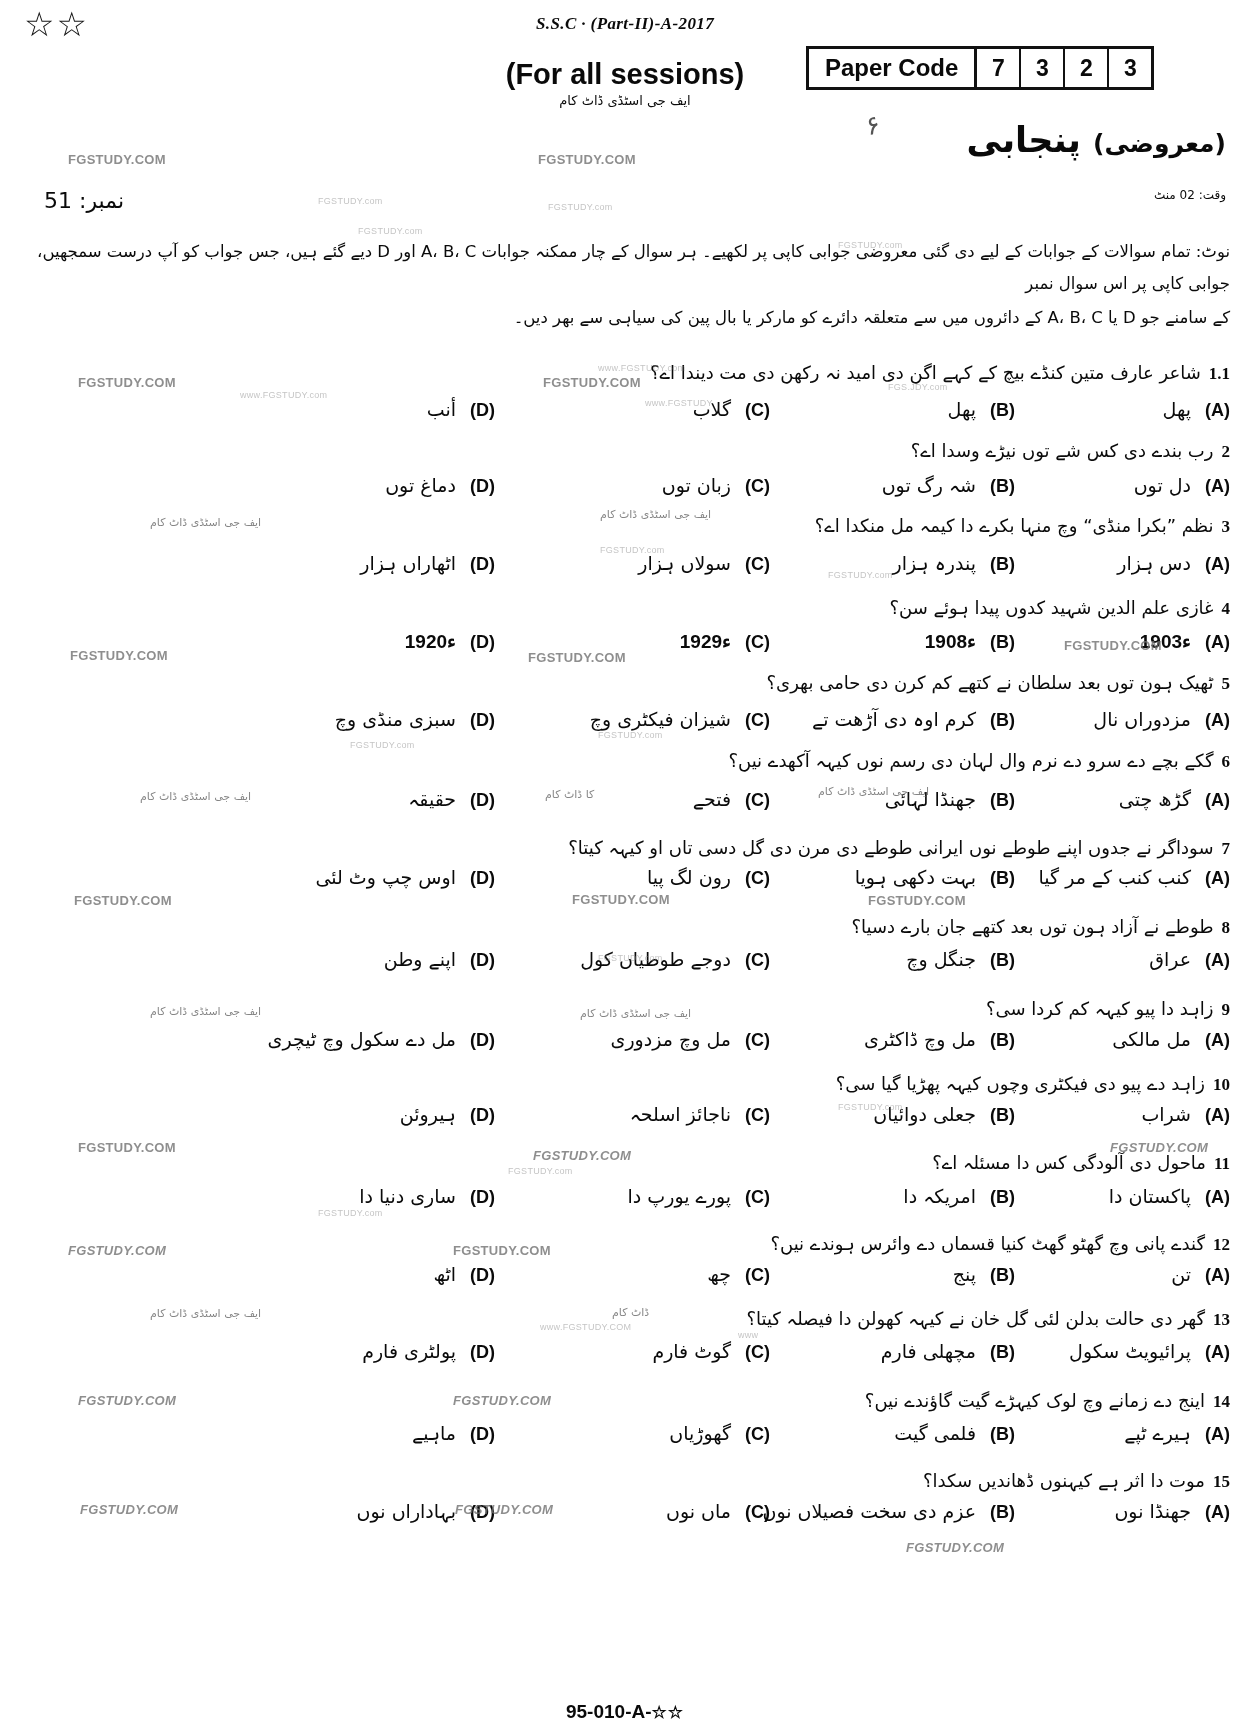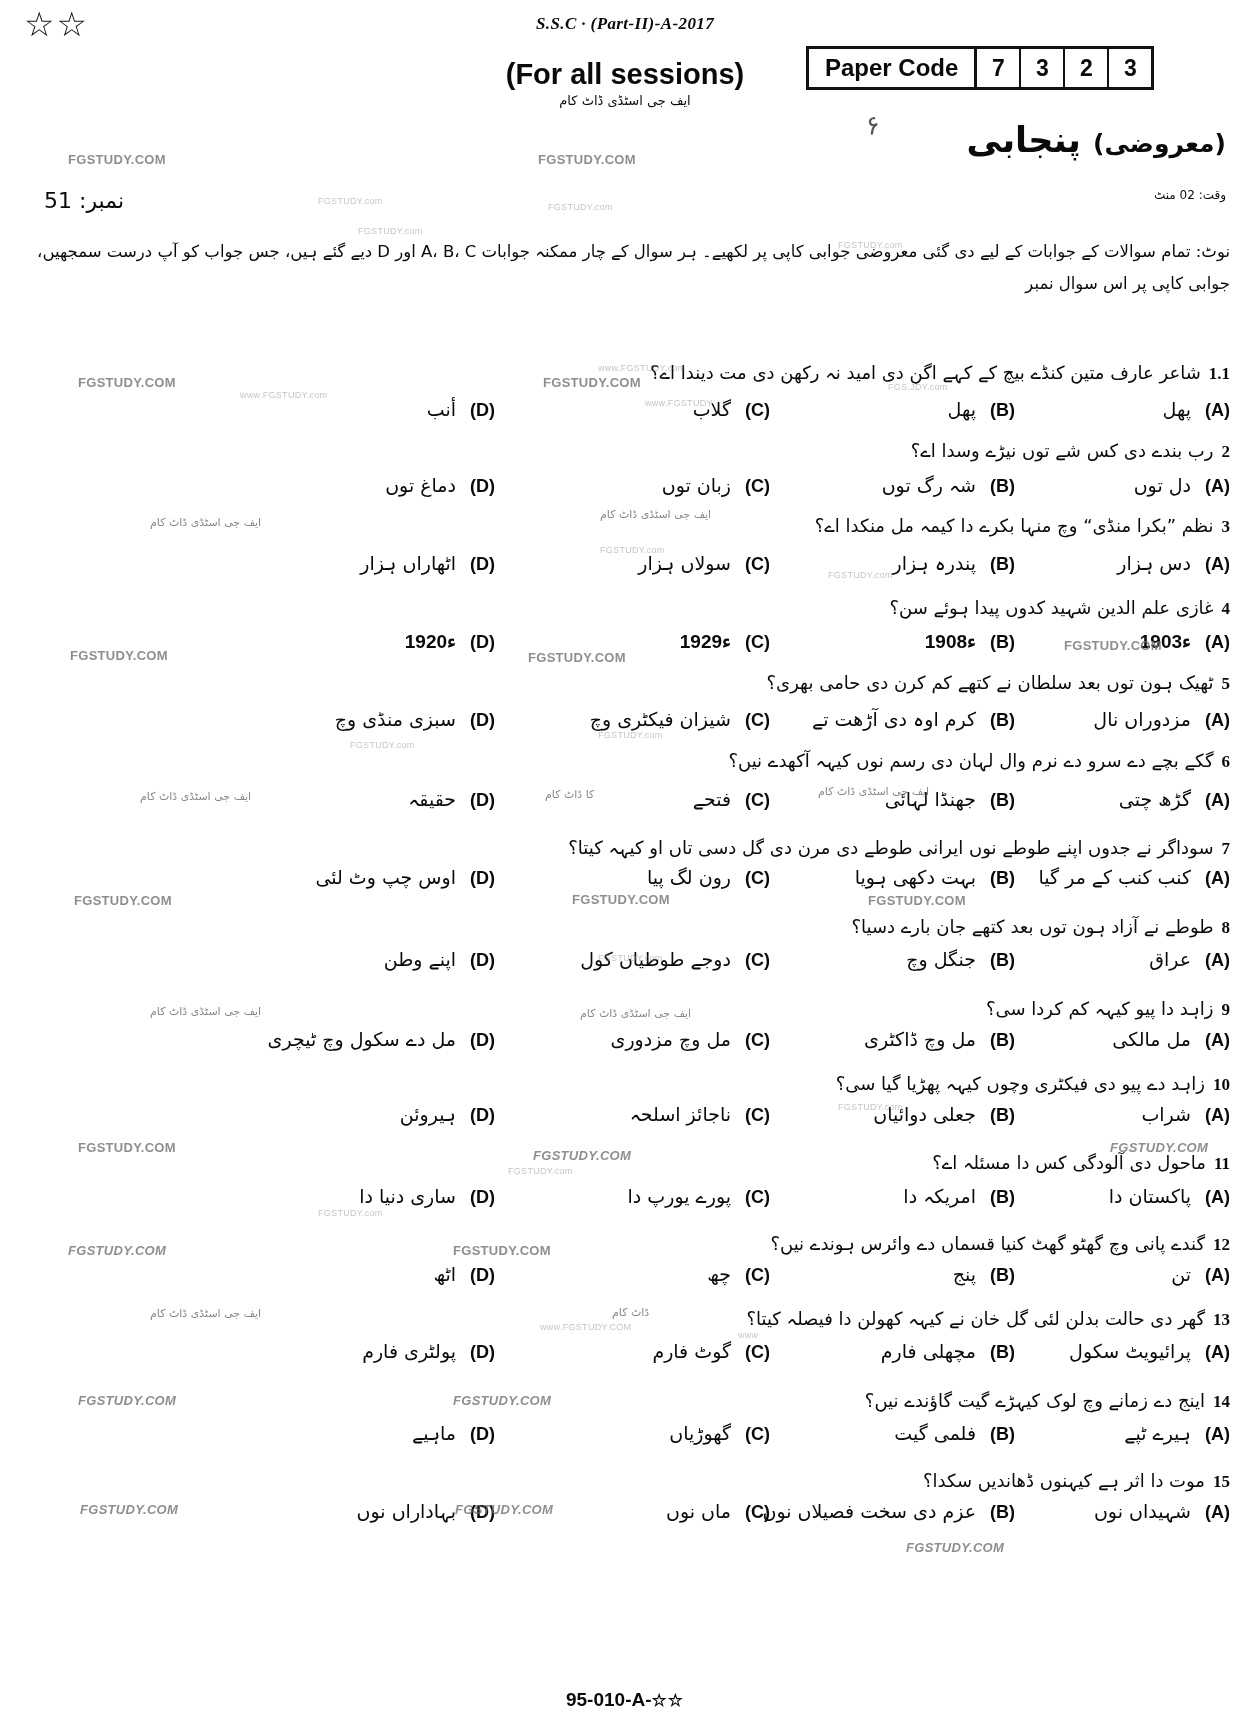--- a/index.html
+++ b/index.html
@@ -78,21 +78,21 @@
   .otx.lat{font-family:"Liberation Sans",sans-serif;font-weight:bold;
            font-size:19px;direction:ltr;}
 
   
   .c-d{right:755px;}
   .c-c{right:480px;}
   .c-b{right:235px;}
   .c-a{right:20px;}
 
   
-  .footer{position:absolute;left:0;right:0;bottom:18px;text-align:center;
+  .footer{position:absolute;left:0;right:0;bottom:6px;text-align:center;
           font-weight:bold;font-size:19px;font-family:"Liberation Sans",sans-serif;}
   .footer .st{font-size:17px;letter-spacing:1px;}
 </style>
 </head>
 <body>
 
 <div class="page">
 
   <div class="stars">☆☆</div>
 
@@ -113,20 +113,21 @@
 
   <div class="subject urdu">
     <span class="paren">(معروضی)</span>
     <span>پنجابی</span>
   </div>
   <div class="time urdu">وقت: 20 منٹ</div>
   <div class="marks urdu">نمبر: 15</div>
 
   <div class="note urdu">
     <div>نوٹ: تمام سوالات کے جوابات کے لیے دی گئی معروضی جوابی کاپی پر لکھیے۔ ہر سوال کے چار ممکنہ جوابات A، B، C اور D دیے گئے ہیں، جس جواب کو آپ درست سمجھیں، جوابی کاپی پر اس سوال نمبر</div>
+    <div class="l2">کے سامنے جو D یا A، B، C کے دائروں میں سے متعلقہ دائرے کو مارکر یا بال پین کی سیاہی سے بھر دیں۔</div>
   </div>
 
   <div id="questions-root">
       <div class="qtext urdu" style="top: 362px;"><span class="qnum">1.1</span><span>شاعر عارف متین کنڈے بیچ کے کہے اگن دی امید نہ رکھن دی مت دیندا اے؟</span></div>
       <div class="opts" style="top: 398px;">
         <div class="opt c-d">
           <span class="lbl">(D)</span>
           <span class="otx urdu">أنب</span>
         </div>
         <div class="opt c-c">
@@ -398,21 +399,21 @@
         <div class="opt c-c">
           <span class="lbl">(C)</span>
           <span class="otx urdu">ماں نوں</span>
         </div>
         <div class="opt c-b">
           <span class="lbl">(B)</span>
           <span class="otx urdu">عزم دی سخت فصیلاں نوں</span>
         </div>
         <div class="opt c-a">
           <span class="lbl">(A)</span>
-          <span class="otx urdu">شہیداں نوں</span>
+          <span class="otx urdu">جھنڈا نوں</span>
         </div>
       </div>
     </div>
 
   <div id="wm-root">
       <div class="wm " style="left: 68px; top: 152px;">FGSTUDY.COM</div>
       <div class="wm " style="left: 538px; top: 152px;">FGSTUDY.COM</div>
       <div class="wm sm" style="left: 318px; top: 196px;">FGSTUDY.com</div>
       <div class="wm sm" style="left: 548px; top: 202px;">FGSTUDY.com</div>
       <div class="wm sm" style="left: 358px; top: 226px;">FGSTUDY.com</div>

